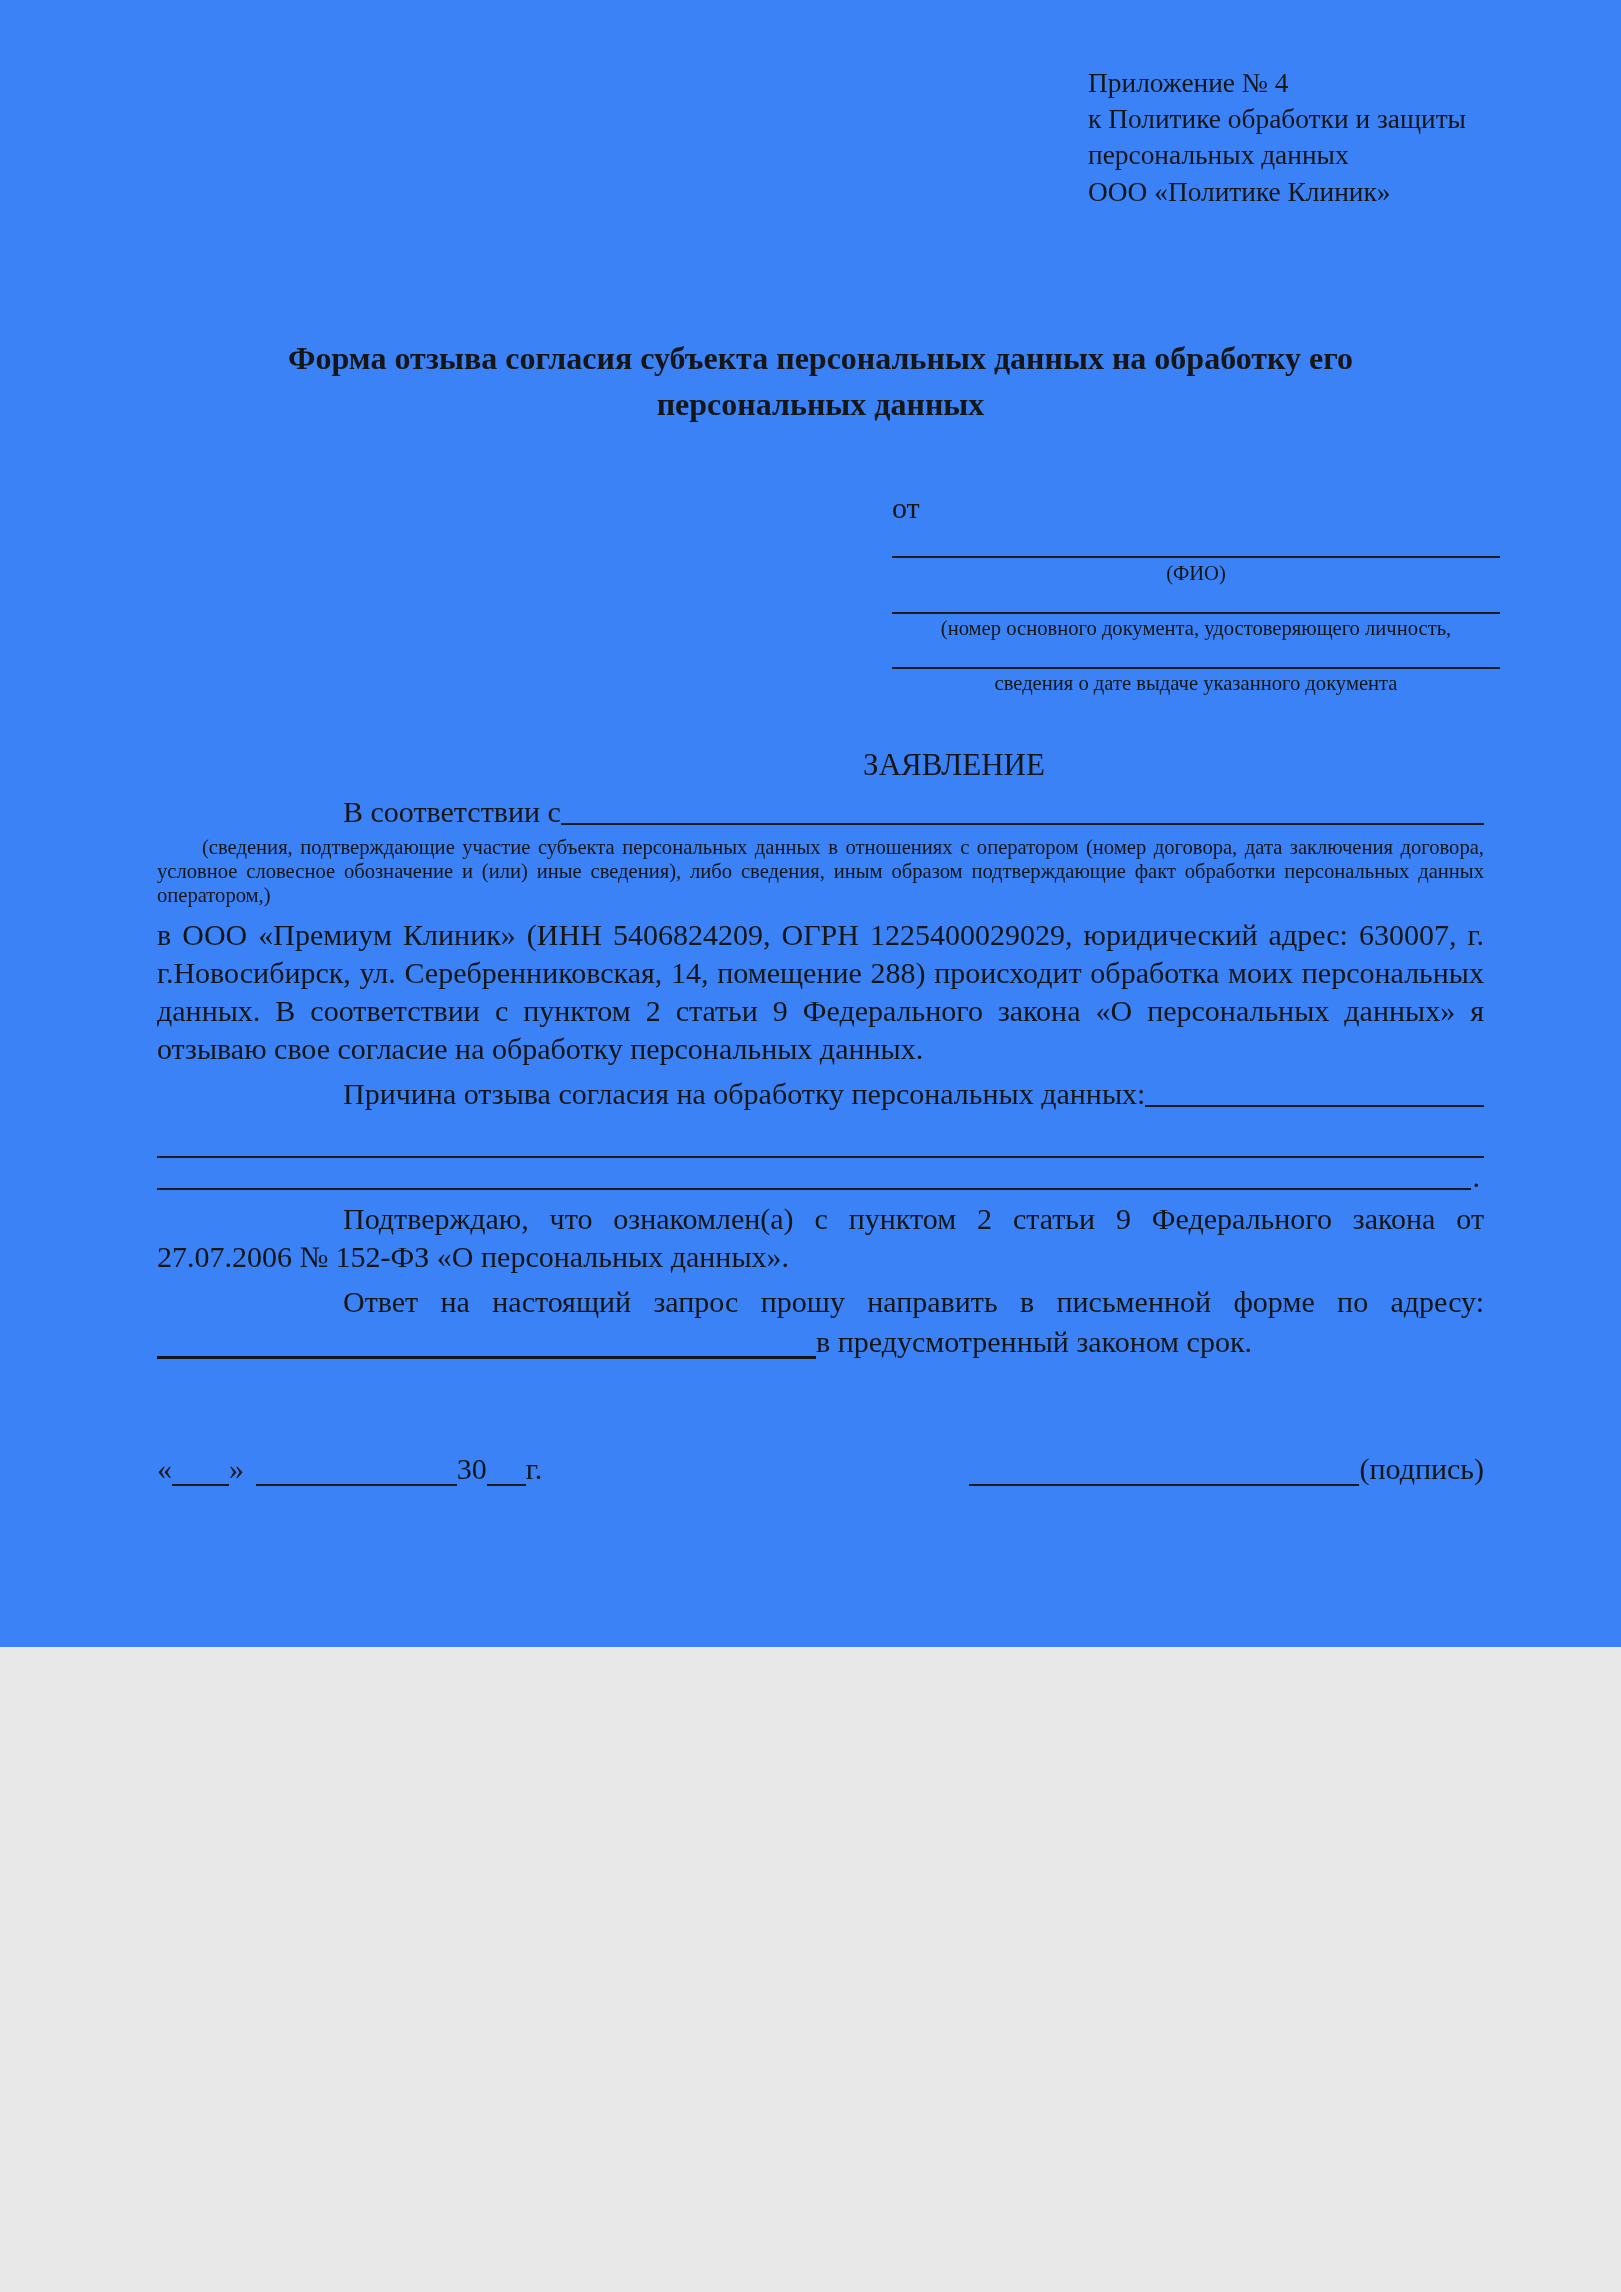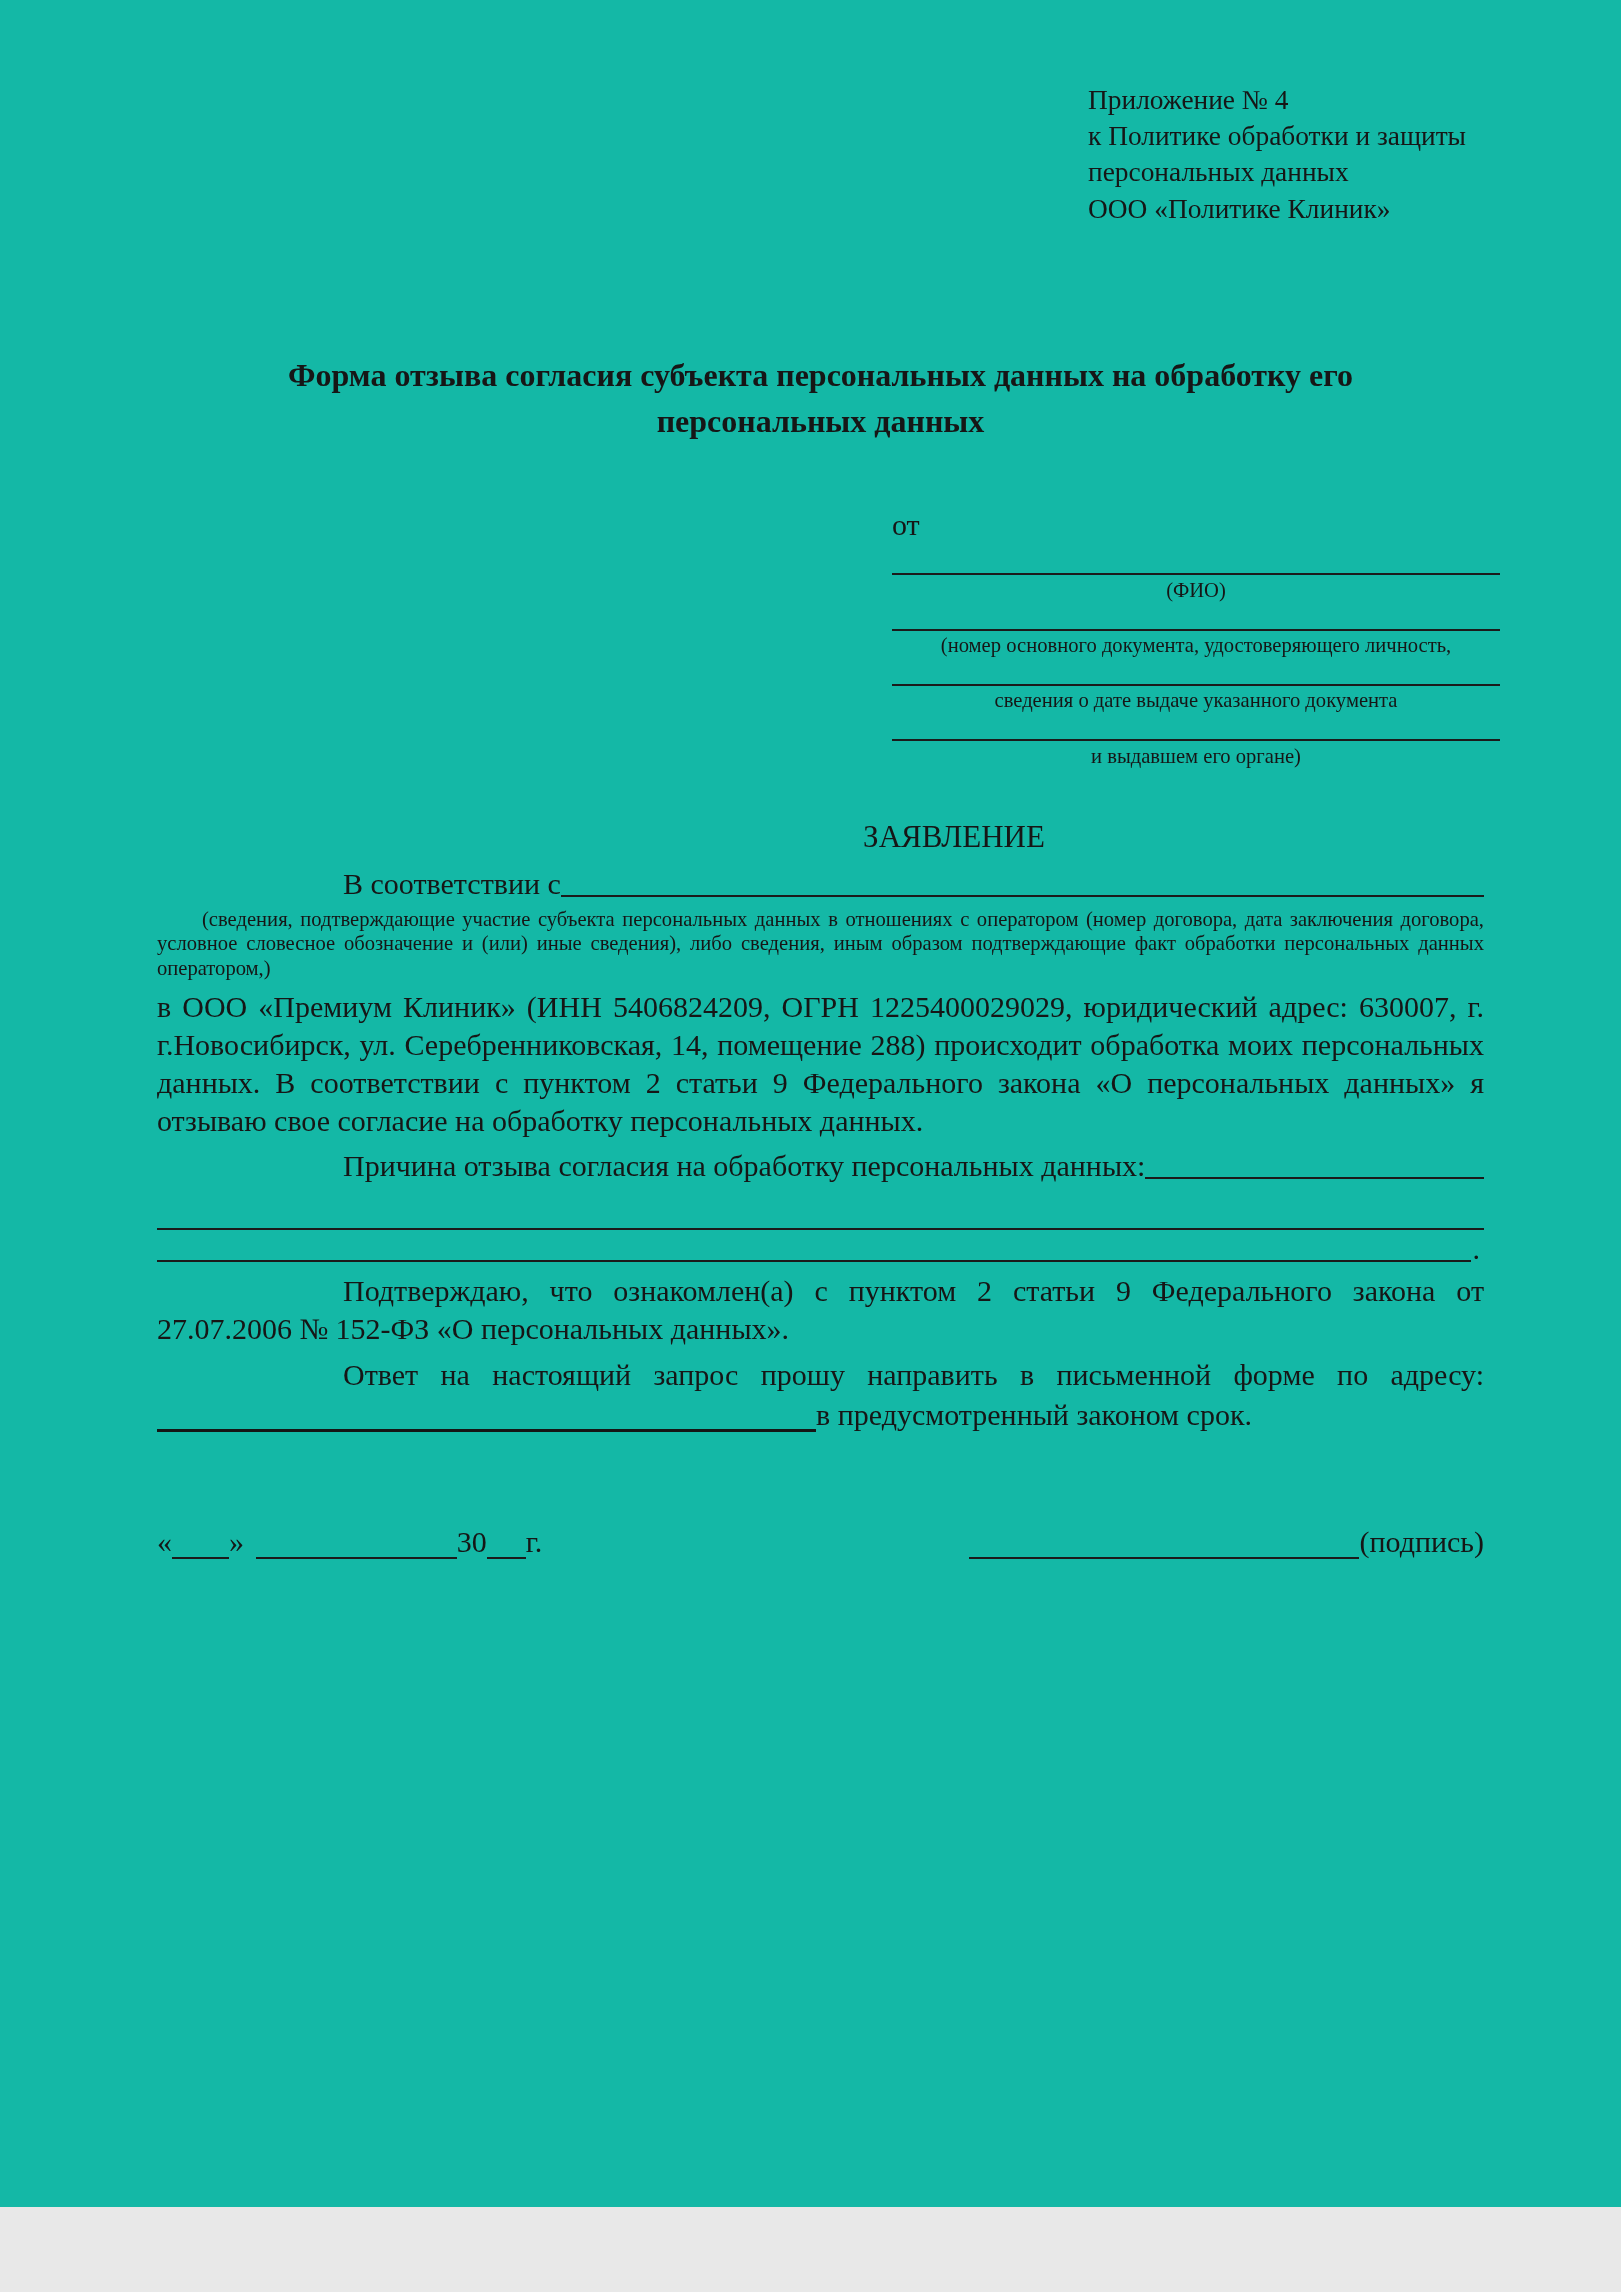--- a/index.html
+++ b/index.html
@@ -1,19 +1,19 @@
 <!DOCTYPE html>
 <html lang="ru"><head>
 <meta charset="utf-8">
 <style>
   html,body{margin:0;padding:0;background:#e8e8e8;}
   .page{
-    width:1621px;height:2207px;box-sizing:border-box;background:#14b8a6;
+    width:1621px;height:1647px;box-sizing:border-box;background:#3b82f6;
     margin:0 auto;position:relative;overflow:hidden;
-    padding:82px 137px 0 157px;
+    padding:65px 137px 0 157px;
     font-family:"Liberation Serif","DejaVu Serif",serif;
     color:#161616;font-size:30px;
   }
   
   .appendix{margin-left:931px;font-size:27.4px;line-height:1.32;}
   
   .title{margin:125px auto 0;max-width:1098px;text-align:center;
          font-size:32px;line-height:1.45;font-weight:bold;}
   
   .addressee{margin-top:61px;margin-left:735px;width:608px;line-height:1.3;}
@@ -76,24 +76,20 @@
     <div class="field">
       <div class="blank h26"></div>
       <div class="fcaption">(номер основного документа, удостоверяющего личность,</div>
     </div>
 
     <div class="field">
       <div class="blank h26"></div>
       <div class="fcaption">сведения о дате выдаче указанного документа</div>
     </div>
 
-    <div class="field">
-      <div class="blank h26"></div>
-      <div class="fcaption">и выдавшем его органе)</div>
-    </div>
   </div>
 
   <div class="statement-heading">ЗАЯВЛЕНИЕ</div>
 
   <div class="hrow intro-row">
     <span class="lead indent">В соответствии с</span>
     <span class="fill"></span>
   </div>
 
   <p class="footnote">(сведения, подтверждающие участие субъекта персональных данных в отношениях с оператором (номер договора, дата заключения договора, условное словесное обозначение и (или) иные сведения), либо сведения, иным образом подтверждающие факт обработки персональных данных оператором,)</p>

